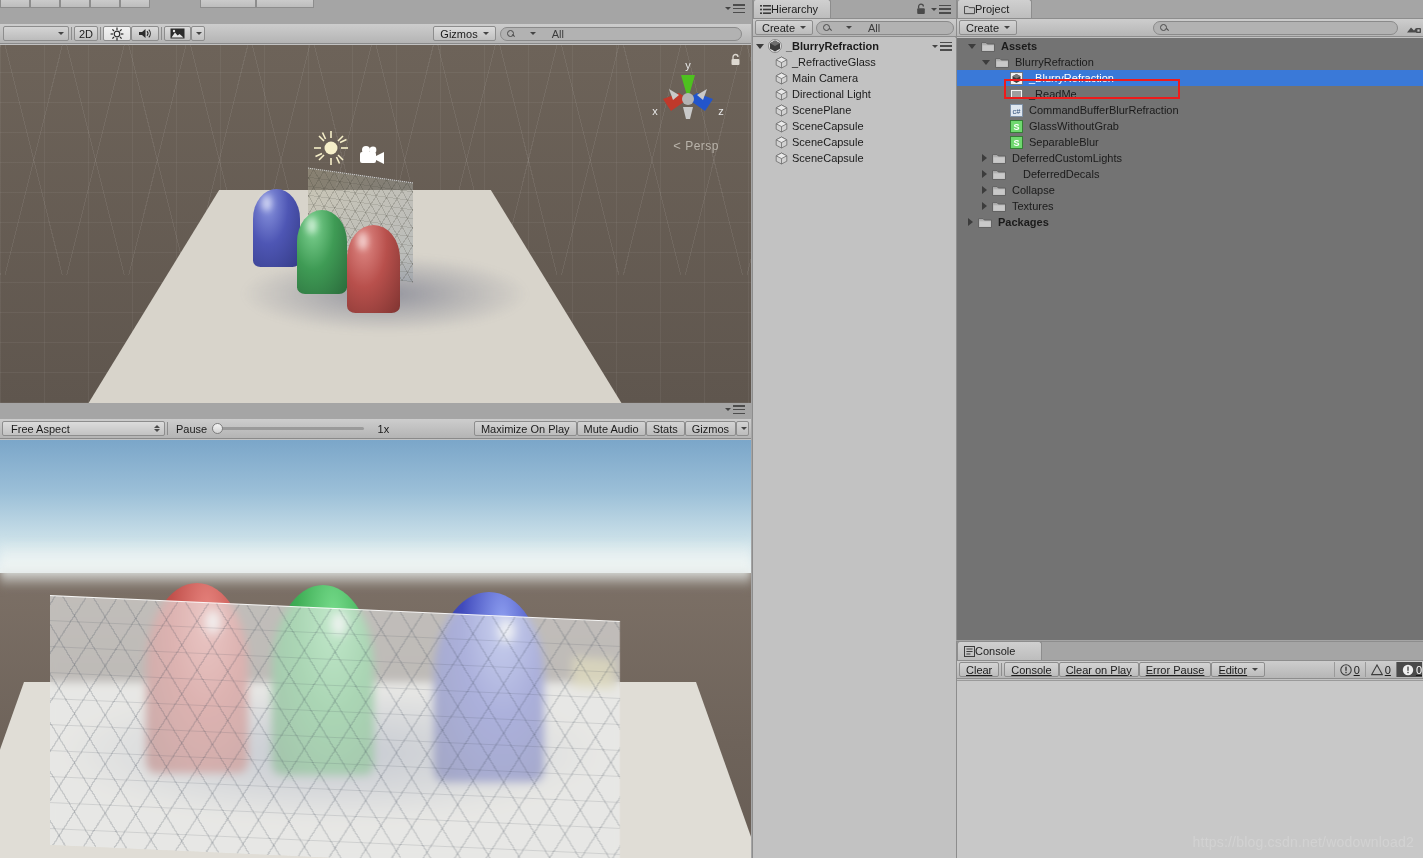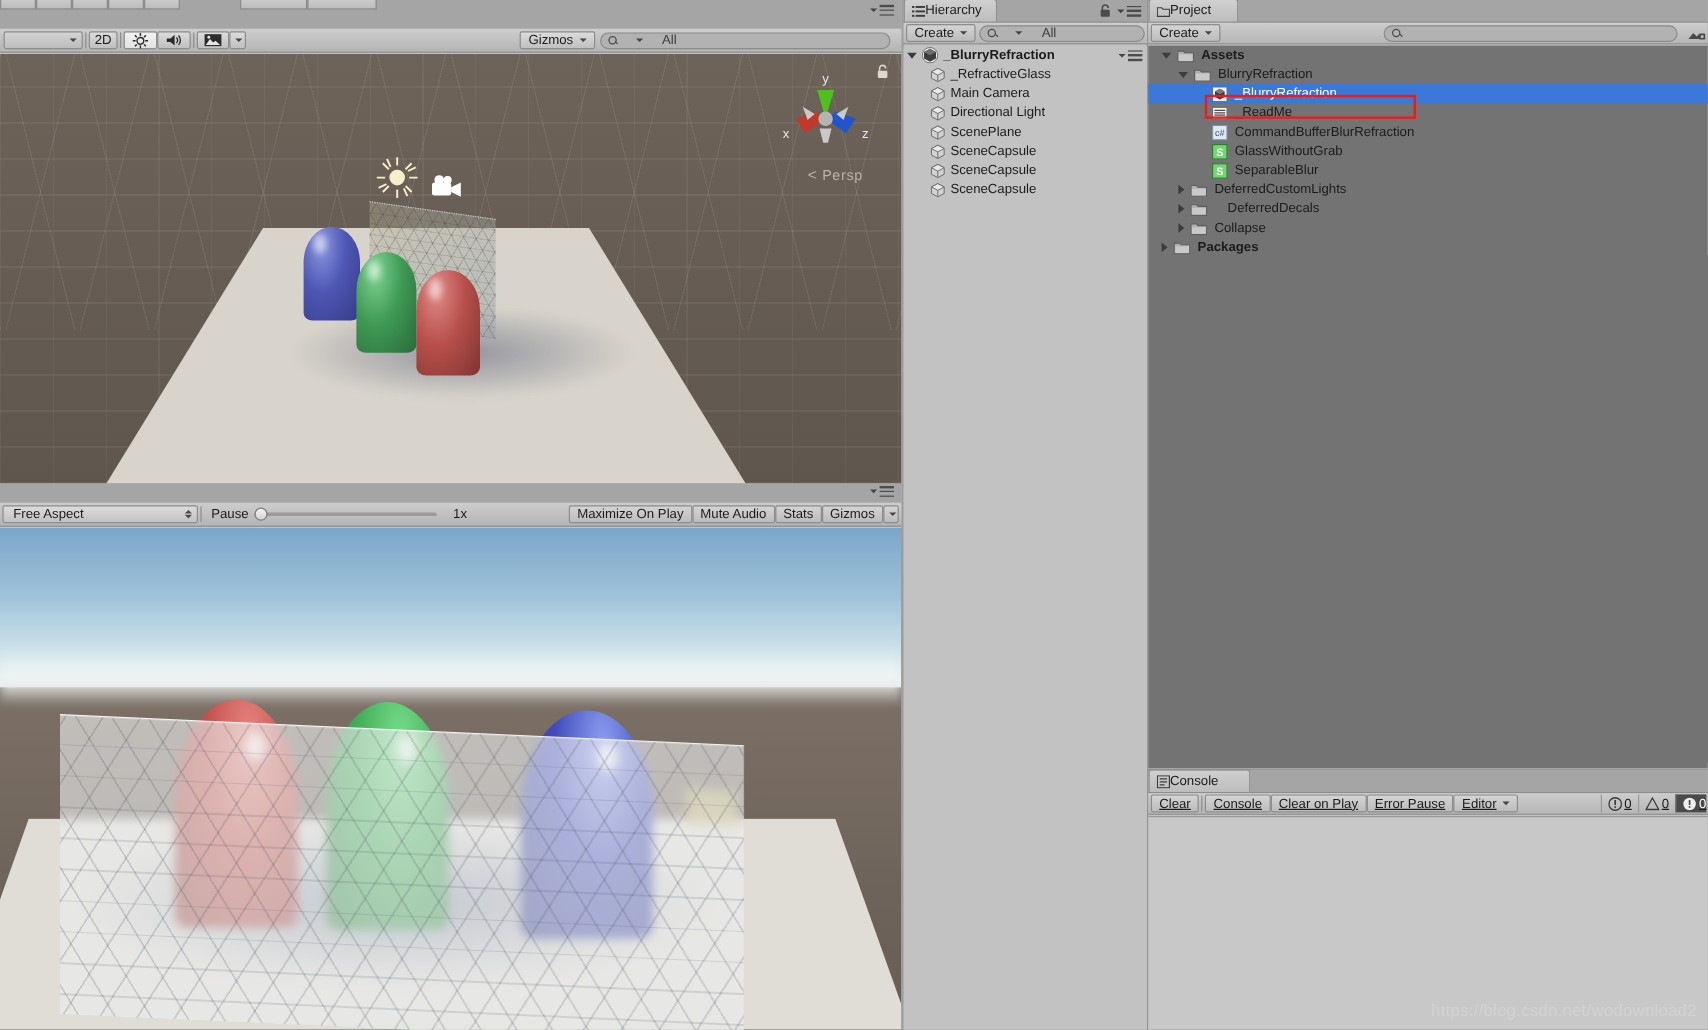--- a/index.html
+++ b/index.html
@@ -713,20 +713,29 @@
         <div class="prow">
           <span style="width:22px;flex:none"></span>
           <span class="tri right" style="margin-right:2px"></span>
           <svg class="folder" viewBox="0 0 14 11">
             <path d="M0.5 1.6h4.6l1.2 1.4h7.2v7.5H0.5z" fill="#b0b0b0" stroke="#5d5d5d" stroke-width=".9"></path>
             <path d="M1.4 4.3h11.4v5.5H1.4z" fill="#c9c9c9"></path>
           </svg>
           <span style="margin-left:3px;">Collapse</span>
         </div>
         <div class="prow">
+          <span style="width:22px;flex:none"></span>
+          <span class="tri right" style="margin-right:2px"></span>
+          <svg class="folder" viewBox="0 0 14 11">
+            <path d="M0.5 1.6h4.6l1.2 1.4h7.2v7.5H0.5z" fill="#b0b0b0" stroke="#5d5d5d" stroke-width=".9"></path>
+            <path d="M1.4 4.3h11.4v5.5H1.4z" fill="#c9c9c9"></path>
+          </svg>
+          <span style="margin-left:3px;">Textures</span>
+        </div>
+        <div class="prow">
           <span style="width:8px;flex:none"></span>
           <span class="tri right" style="margin-right:2px"></span>
           <svg class="folder" viewBox="0 0 14 11">
             <path d="M0.5 1.6h4.6l1.2 1.4h7.2v7.5H0.5z" fill="#b0b0b0" stroke="#5d5d5d" stroke-width=".9"></path>
             <path d="M1.4 4.3h11.4v5.5H1.4z" fill="#c9c9c9"></path>
           </svg>
           <span style="margin-left:3px;font-weight:bold;">Packages</span>
         </div>
       </div>
   </div>

